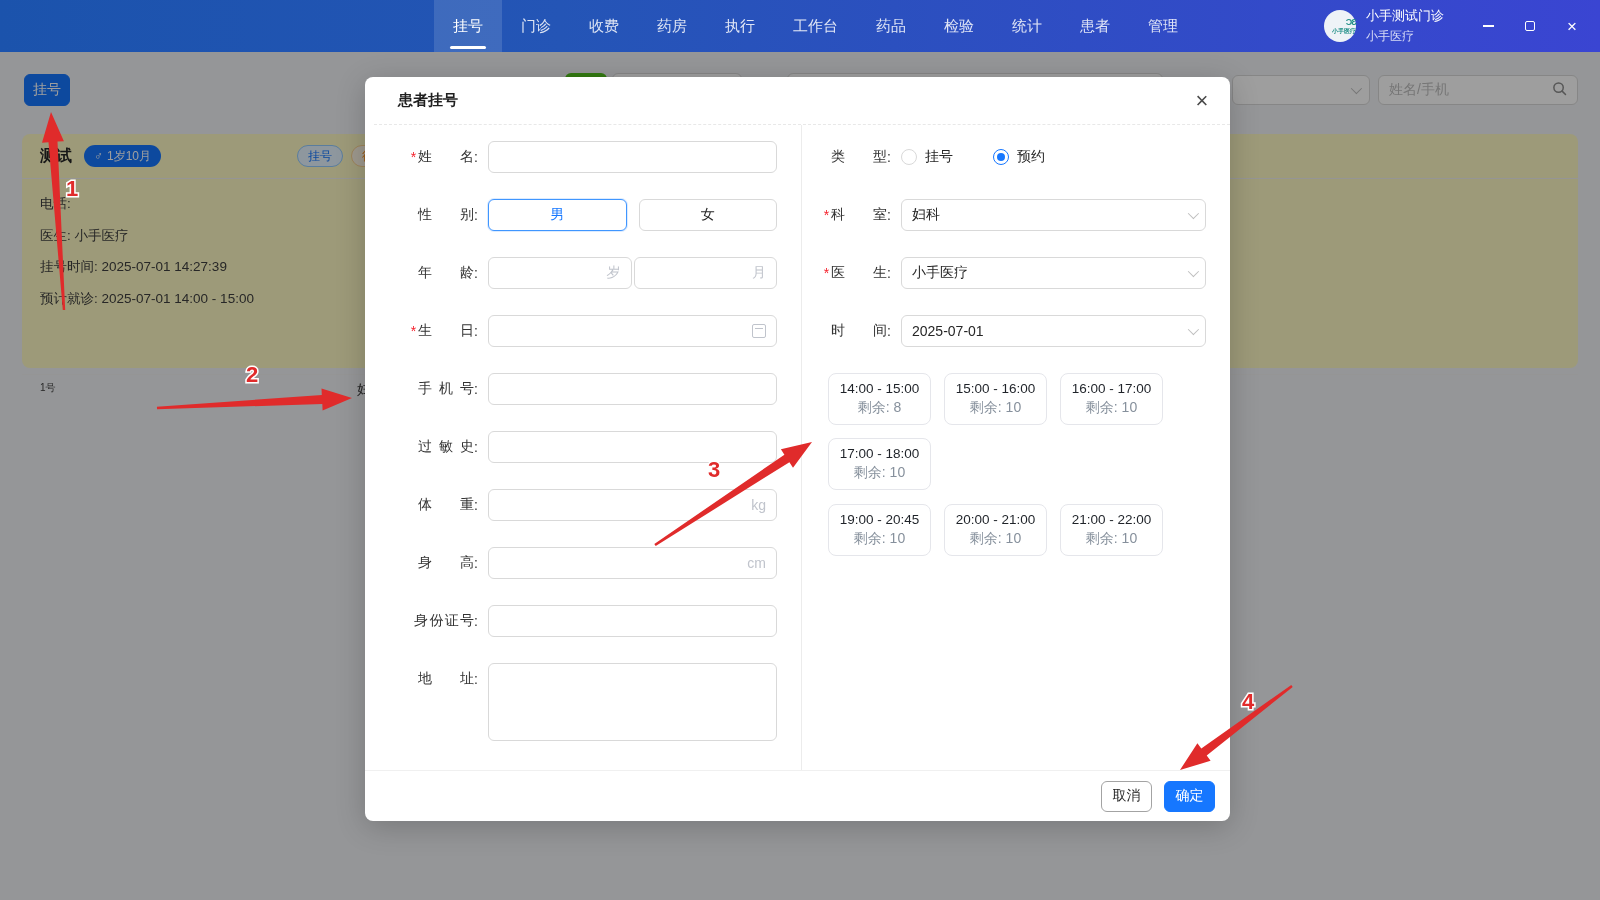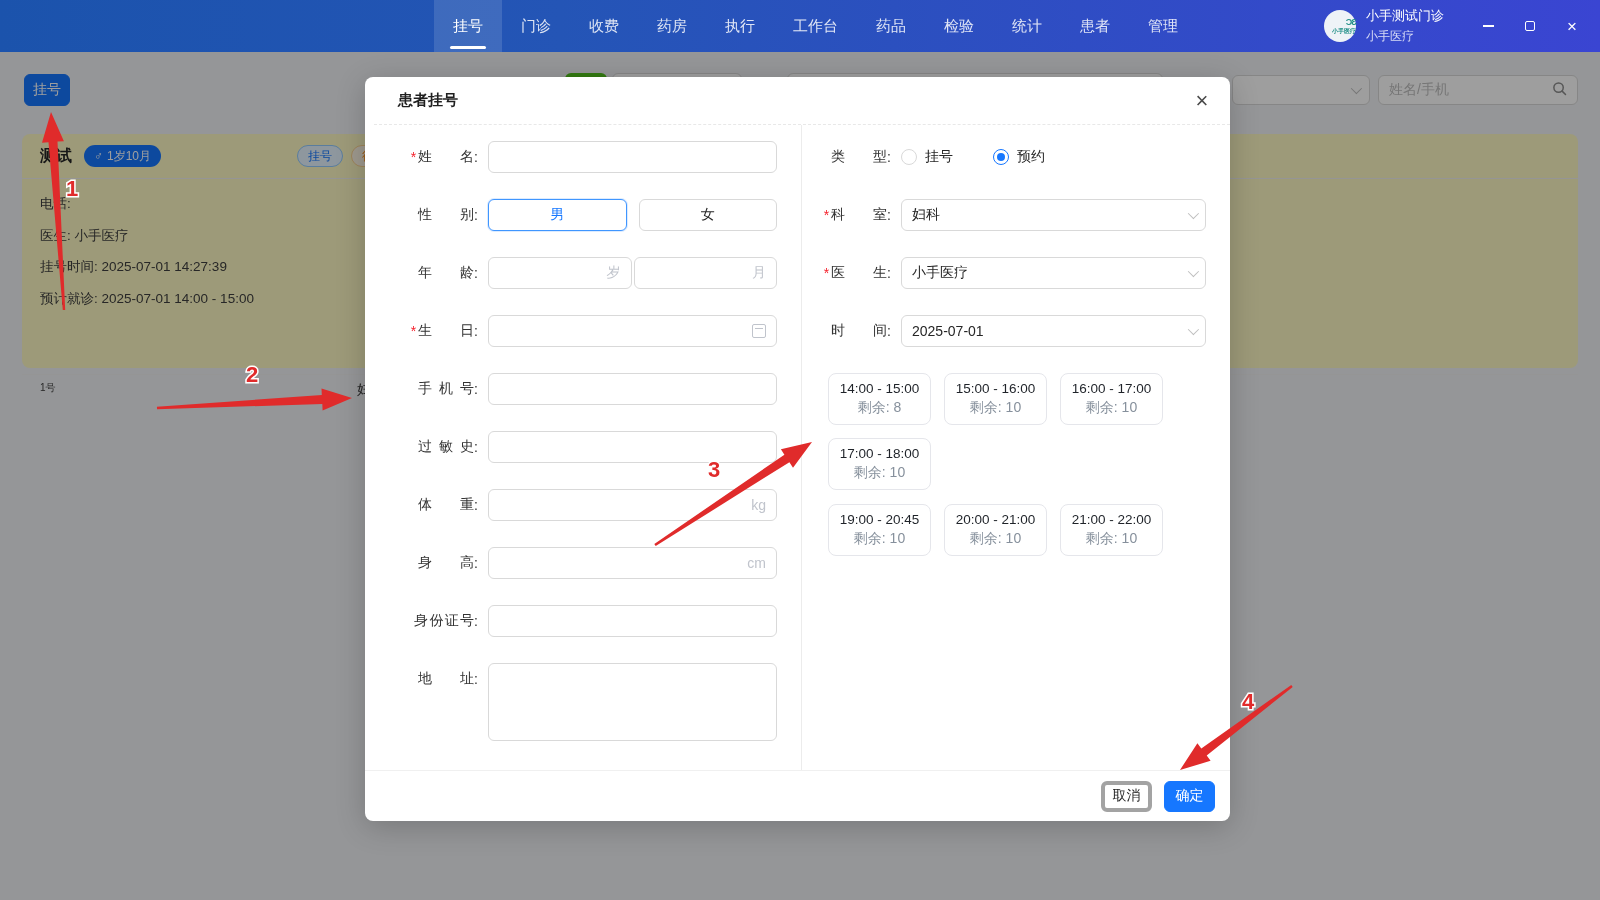--- a/index.html
+++ b/index.html
@@ -107,21 +107,21 @@
   .sel-box .chev { position:absolute; right:10px; top:12px; }
   .shift-label { font-size:14px; color:#8a92a5; margin:0 0 10px 26px; }
   .slots { display:grid; grid-template-columns:repeat(3,103px); gap:13px; margin-left:26px; margin-bottom:14px; }
   .slot { height:52px; border:1px solid #e5e6eb; border-radius:8px; background:#fff; display:flex; flex-direction:column;
           align-items:center; justify-content:center; gap:3px; cursor:pointer; }
   .slot .st { font-size:13.5px; font-weight:400; color:#1f2329; }
   .slot .sr { font-size:14px; color:#86909c; }
 
   .m-foot { height:51px; border-top:1px solid #f0f0f0; display:flex; align-items:center; justify-content:flex-end;
             padding-right:15px; gap:12px; }
-  .btn-plain { background:#fff; border:4px solid #a3a3a3; color:#262626; }
+  .btn-plain { background:#fff; border:1px solid #a3a3a3; color:#262626; }
   .foot-btn { width:51px; height:31px; font-size:14px; border-radius:6px; }
 
   
   #annotation-svg { position:absolute; left:0; top:0; width:1600px; height:900px; z-index:50; pointer-events:none; }
   .ann-label { font-size:22px; font-weight:bold; fill:#e02b2b; stroke:#ffffff; stroke-width:3px;
                paint-order:stroke; text-anchor:middle; dominant-baseline:central;
                font-family:"Liberation Sans","DejaVu Sans",sans-serif; }
 </style>
 </head>
 <body>

